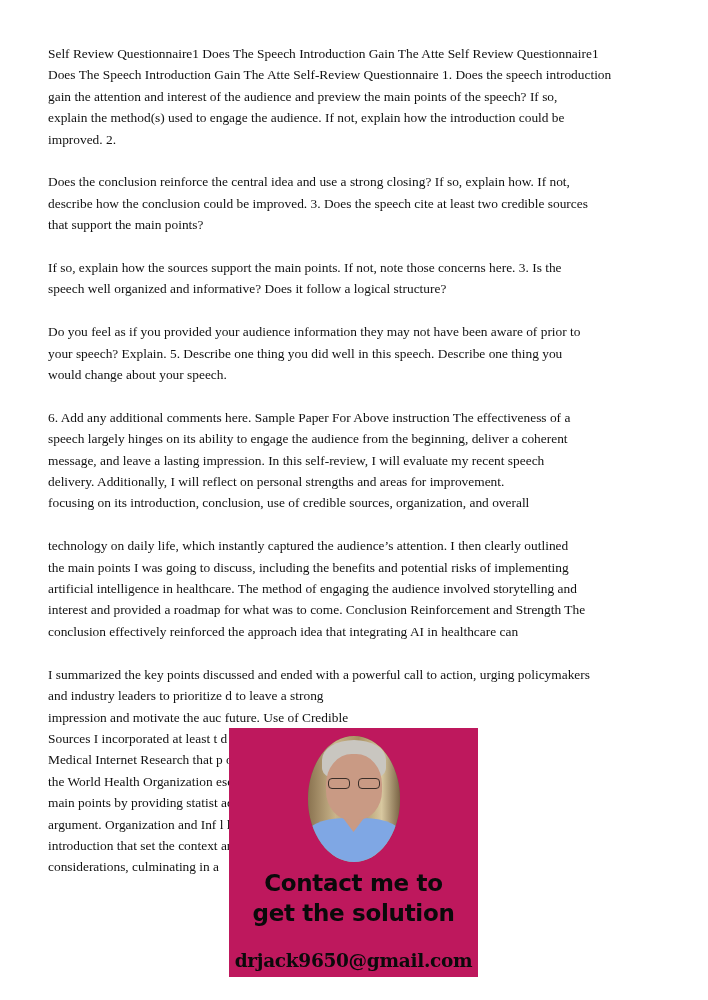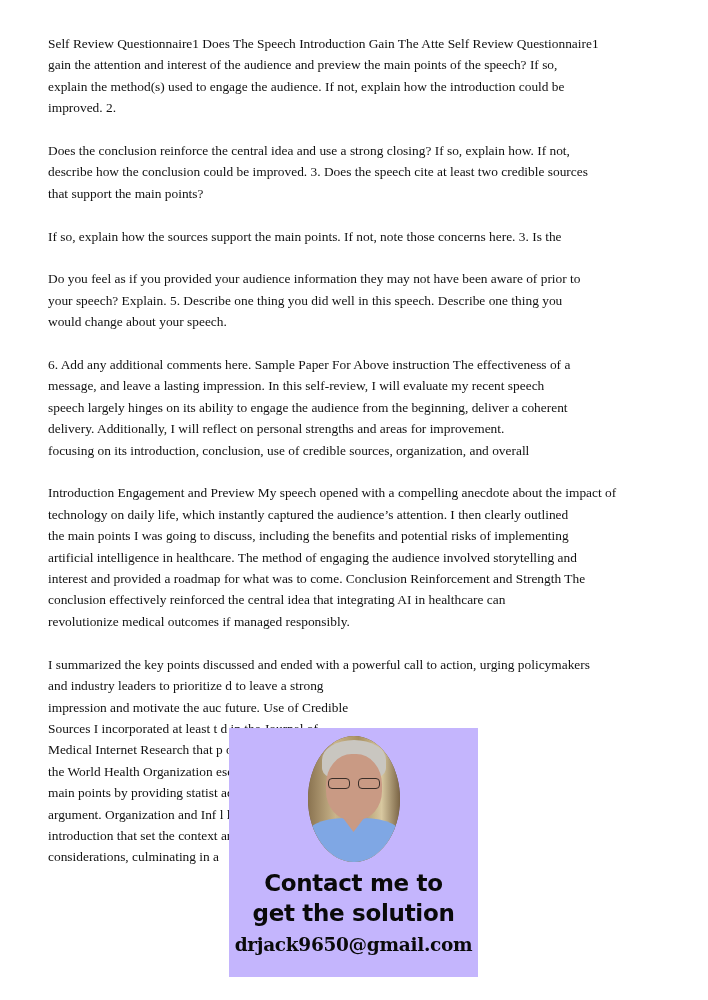--- a/index.html
+++ b/index.html
@@ -11,40 +11,40 @@
       width: 708px;
       height: 1000px;
       position: relative;
       overflow: hidden;
       font-family: "Liberation Serif", "DejaVu Serif", serif;
       color: #111111;
     }
     .page {
       position: absolute;
       left: 48px;
-      top: 33px;
+      top: 43px;
       width: 615px;
     }
     .para {
       font-size: 13.4px;
       line-height: 21.4px;
       margin: 0 0 21.4px 0;
       white-space: normal;
     }
     .line {
       display: block;
       white-space: nowrap;
     }
     .overlay {
       position: absolute;
       left: 229px;
       top: 728px;
       width: 249px;
       height: 249px;
-      background: #c4b5fd;
+      background: #be185d;
       display: flex;
       flex-direction: column;
       align-items: center;
     }
     .portrait {
       margin-top: 8px;
       width: 92px;
       height: 126px;
       border-radius: 50%;
       overflow: hidden;
@@ -102,67 +102,67 @@
       margin-top: 6px;
       font-family: "DejaVu Sans", "Liberation Sans", sans-serif;
       font-weight: bold;
       font-size: 23px;
       line-height: 30px;
       color: #0a0a0a;
       text-align: center;
       letter-spacing: -0.3px;
     }
     .email {
-      margin-top: 6px;
+      margin-top: 22px;
       font-family: "DejaVu Serif", "Liberation Serif", serif;
       font-weight: bold;
       font-size: 18.5px;
       color: #0a0a0a;
       text-align: left;
       letter-spacing: -0.3px;
     }
   </style>
 </head>
 <body>
 
 <div class="page" id="doc">
     <p class="para">
       <span class="line">Self Review Questionnaire1 Does The Speech Introduction Gain The Atte Self Review Questionnaire1</span>
+      <span class="line">Does The Speech Introduction Gain The Atte Self-Review Questionnaire 1. Does the speech introduction</span>
       <span class="line">gain the attention and interest of the audience and preview the main points of the speech? If so,</span>
       <span class="line">explain the method(s) used to engage the audience. If not, explain how the introduction could be</span>
       <span class="line">improved. 2.</span>
     </p>
     <p class="para">
       <span class="line">Does the conclusion reinforce the central idea and use a strong closing? If so, explain how. If not,</span>
       <span class="line">describe how the conclusion could be improved. 3. Does the speech cite at least two credible sources</span>
       <span class="line">that support the main points?</span>
     </p>
     <p class="para">
       <span class="line">If so, explain how the sources support the main points. If not, note those concerns here. 3. Is the</span>
+      <span class="line">speech well organized and informative? Does it follow a logical structure?</span>
     </p>
     <p class="para">
       <span class="line">Do you feel as if you provided your audience information they may not have been aware of prior to</span>
       <span class="line">your speech? Explain. 5. Describe one thing you did well in this speech. Describe one thing you</span>
       <span class="line">would change about your speech.</span>
     </p>
     <p class="para">
       <span class="line">6. Add any additional comments here. Sample Paper For Above instruction The effectiveness of a</span>
+      <span class="line">speech largely hinges on its ability to engage the audience from the beginning, deliver a coherent</span>
       <span class="line">message, and leave a lasting impression. In this self-review, I will evaluate my recent speech</span>
-      <span class="line">speech largely hinges on its ability to engage the audience from the beginning, deliver a coherent</span>
       <span class="line">delivery. Additionally, I will reflect on personal strengths and areas for improvement.</span>
       <span class="line">focusing on its introduction, conclusion, use of credible sources, organization, and overall</span>
     </p>
     <p class="para">
-      <span class="line">Introduction Engagement and Preview My speech opened with a compelling anecdote about the impact of</span>
       <span class="line">technology on daily life, which instantly captured the audience’s attention. I then clearly outlined</span>
       <span class="line">the main points I was going to discuss, including the benefits and potential risks of implementing</span>
       <span class="line">artificial intelligence in healthcare. The method of engaging the audience involved storytelling and</span>
       <span class="line">interest and provided a roadmap for what was to come. Conclusion Reinforcement and Strength The</span>
-      <span class="line">conclusion effectively reinforced the central idea that integrating AI in healthcare can</span>
-      <span class="line">revolutionize medical outcomes if managed responsibly.</span>
+      <span class="line">conclusion effectively reinforced the approach idea that integrating AI in healthcare can</span>
     </p>
     <p class="para">
       <span class="line">I summarized the key points discussed and ended with a powerful call to action, urging policymakers</span>
       <span class="line">and industry leaders to prioritize                                                         d to leave a strong</span>
       <span class="line">impression and motivate the auc                                                         future. Use of Credible</span>
       <span class="line">Sources I incorporated at least t                                                         d in the Journal of</span>
       <span class="line">Medical Internet Research that p                                                         ostics, and a report from</span>
       <span class="line">the World Health Organization                                                          ese sources supported my</span>
       <span class="line">main points by providing statist                                                         added credibility to my</span>
       <span class="line">argument. Organization and Inf                                                         l logically, beginning with an</span>

